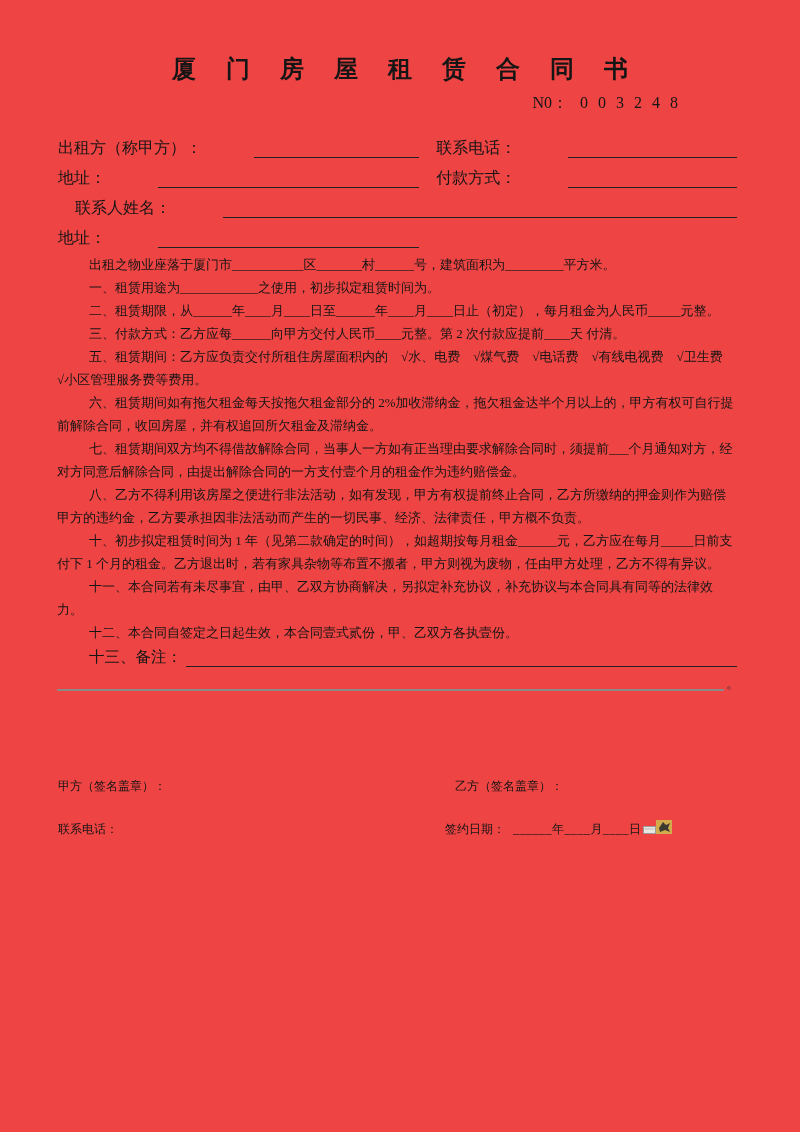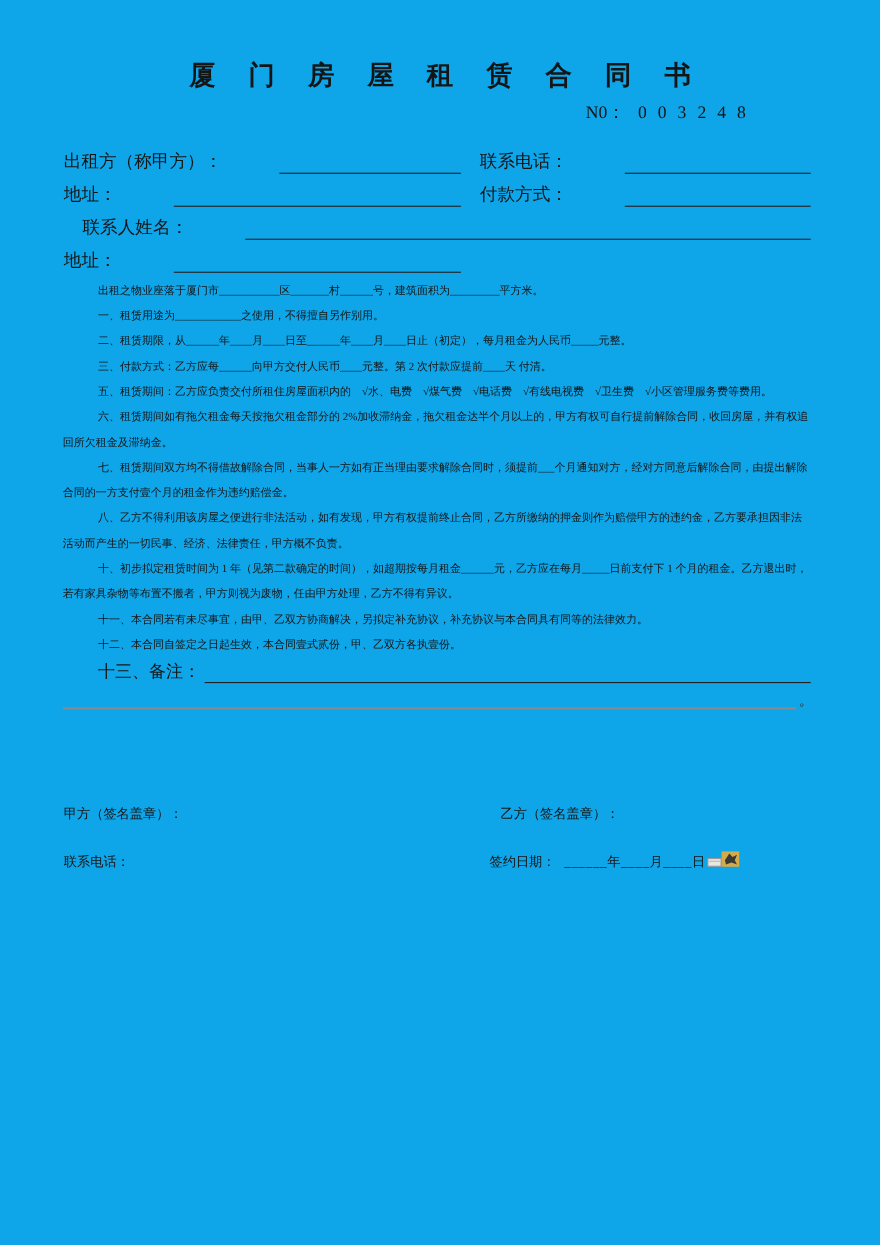--- a/index.html
+++ b/index.html
@@ -1,20 +1,20 @@
 <!DOCTYPE html>
 <html><head>
 <meta charset="utf-8">
 <style>
   html, body { margin: 0; padding: 0; background: #ffffff; }
   .page {
     position: relative;
     width: 800px;
     height: 1132px;
-    background: #0ea5e9;
+    background: #ef4444;
     color: #151515;
     font-family: "Liberation Serif", "DejaVu Serif", serif;
     overflow: hidden;
   }
   .title {
     margin: 52px 0 0 0;
     text-align: center;
     font-size: 24px;
     line-height: 34px;
     font-weight: bold;
@@ -31,21 +31,21 @@
   .doc-no .digits { letter-spacing: 10px; margin-left: 12px; }
 
   .fields { margin: 14px 63px 0 58px; }
   .frow { display: flex; height: 30px; align-items: flex-end; font-size: 16px; }
   .fcell { display: flex; align-items: flex-end; min-width: 0; gap: 48px; }
   .fcell.left  { flex: 0 0 53.2%; }
   .fcell.right { flex: 1 1 auto; margin-left: 17px; }
   .flabel { white-space: nowrap; line-height: 21px; }
   .ffill  { flex: 1 1 auto; height: 19px; border-bottom: 1px solid #222; margin-left: 4px; }
 
-  .clauses { margin: 5px 63px 0 57px; font-size: 10px; line-height: 23px; }
+  .clauses { margin: 5px 63px 0 57px; font-size: 13px; line-height: 23px; }
   .clause {
     margin: 0;
     text-indent: 32px;
     word-break: break-all;
     white-space: pre-wrap;
   }
 
   .remark-row {
     display: flex; align-items: flex-end;
     margin: 0 63px 0 57px; height: 23px; font-size: 15.5px;
@@ -114,21 +114,21 @@
     <div class="fcell left">
       <span class="flabel">地址：</span>
       <span class="ffill"></span>
     </div>
   </div>
 </div>
 
   <div class="clauses">
   <p class="clause">出租之物业座落于厦门市___________区_______村______号，建筑面积为_________平方米。</p>
 
-  <p class="clause">一、租赁用途为____________之使用，不得擅自另作别用。</p>
+  <p class="clause">一、租赁用途为____________之使用，初步拟定租赁时间为。</p>
 
   <p class="clause">二、租赁期限，从______年____月____日至______年____月____日止（初定），每月租金为人民币_____元整。</p>
 
   <p class="clause">三、付款方式：乙方应每______向甲方交付人民币____元整。第 2 次付款应提前____天 付清。</p>
 
 
   <p class="clause">五、租赁期间：乙方应负责交付所租住房屋面积内的　√水、电费　√煤气费　√电话费　√有线电视费　√卫生费　√小区管理服务费等费用。</p>
 
   <p class="clause">六、租赁期间如有拖欠租金每天按拖欠租金部分的 2%加收滞纳金，拖欠租金达半个月以上的，甲方有权可自行提前解除合同，收回房屋，并有权追回所欠租金及滞纳金。</p>
 

